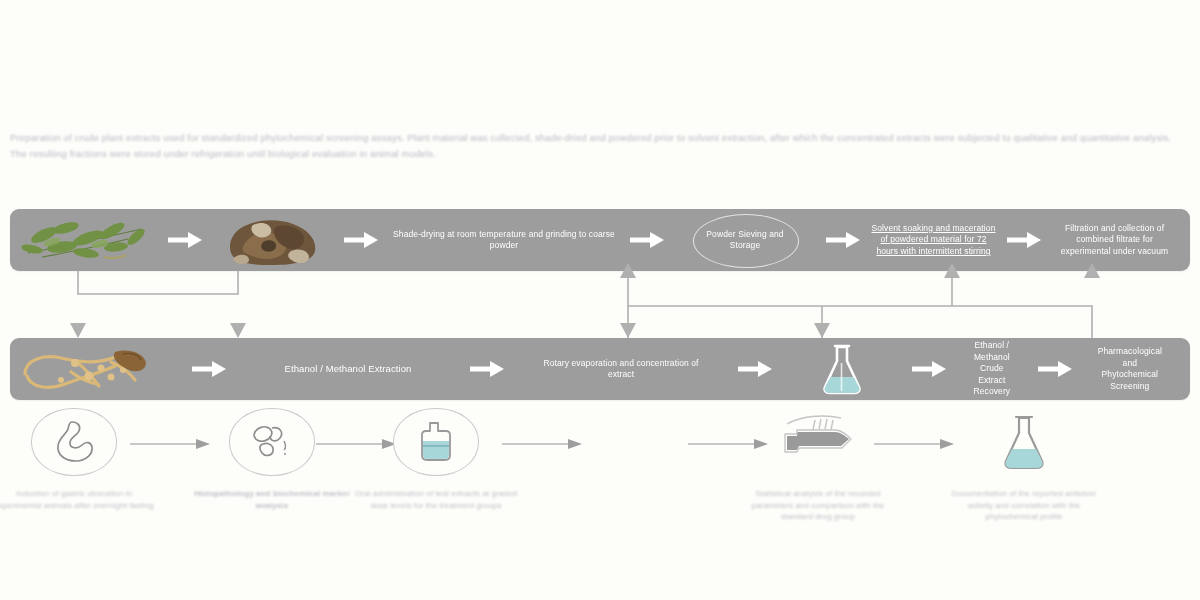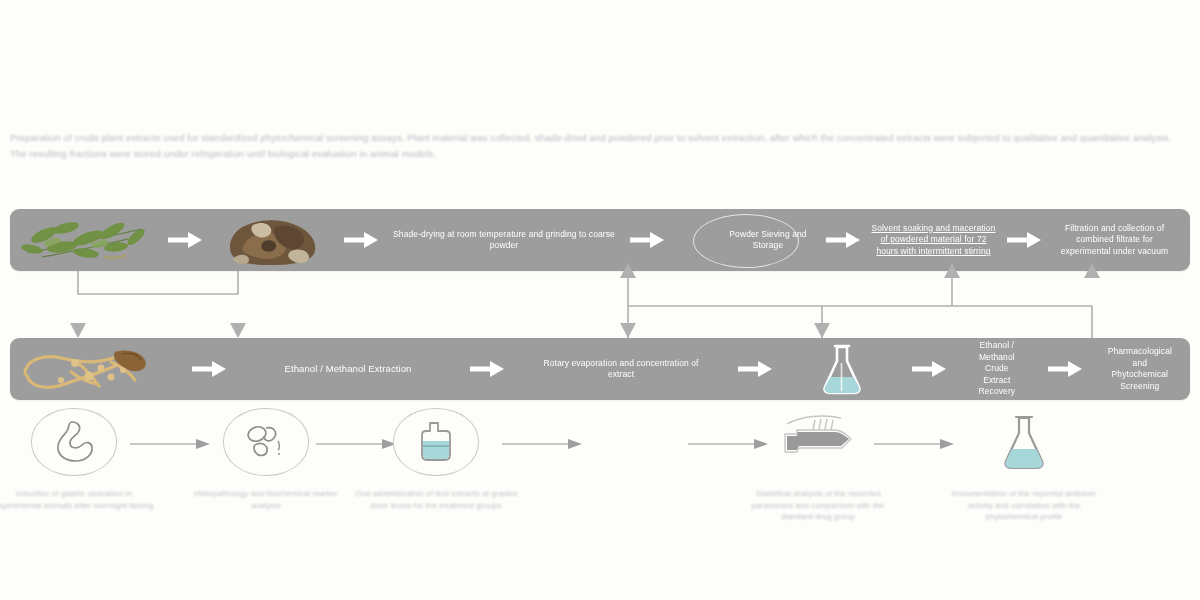--- a/index.html
+++ b/index.html
@@ -43,21 +43,21 @@
     font-size:8.5px;line-height:11.5px;color:#ffffff;
     text-align:center;filter:blur(0.75px);
     letter-spacing:.1px;padding:0 4px;
   }
   .band-text.sharp{filter:blur(0.35px);font-size:9.5px;}
 
   
   .thumb{position:relative;height:54px;display:flex;align-items:center;justify-content:center;}
 
   
-  .circled{position:relative;display:flex;align-items:center;justify-content:flex-end;height:100%;}
+  .circled{position:relative;display:flex;align-items:center;justify-content:center;height:100%;}
   .circled .ring{
     position:absolute;left:50%;top:50%;
     width:104px;height:52px;margin-left:-52px;margin-top:-26px;
     border:1.4px solid rgba(255,255,255,.72);
     border-radius:50%;
     pointer-events:none;
   }
 
   
   .connectors{position:absolute;left:0;top:262px;width:1200px;height:84px;}
@@ -270,21 +270,21 @@
     <div class="cell" style="flex:1 1 0;">
       <div class="band-text" style="max-width:180px;">Ethanol / Methanol Crude Extract Recovery</div>
     </div>
 
     <div class="cell arrow-w">
       <svg width="34" height="16" viewBox="0 0 34 16">
           <path d="M0 5.5 H20 V0 L34 8 L20 16 V10.5 H0 Z" fill="#ffffff"></path>
         </svg>
     </div>
 
-    <div class="cell" style="flex:1 1 0;padding-right:14px;">
+    <div class="cell" style="flex:1 1 0;padding-right:24px;">
       <div class="band-text" style="max-width:180px;">Pharmacological and Phytochemical Screening</div>
     </div>
   </div>
 
   <div class="bottom-row">
 
     <svg class="hlink" style="left:130px;width:80px;" width="80" height="12" viewBox="0 0 80 12">
       <path d="M0 6 H66" stroke="#b6b6b6" stroke-width="1.5"></path>
         <polygon points="66,1 80,6 66,11" fill="#9e9e9e"></polygon>
     </svg>
@@ -307,21 +307,21 @@
 
     <div class="node" style="left:-10px;">
       <div class="ico">
         <svg width="52" height="50" viewBox="0 0 52 50">
           <path d="M24 5 C30 5 33 9 31 14 C29 19 22 20 22 26 C22 32 30 32 34 28 C38 24 43 25 44 30 C45 37 38 44 28 44 C16 44 9 37 10 29 C11 20 18 18 20 12 C21 8 21 5 24 5 Z" fill="none" stroke="#8e8e8e" stroke-width="1.7" stroke-linecap="round"></path>
         </svg>
       </div>
       <div class="cap">Induction of gastric ulceration in experimental animals after overnight fasting</div>
     </div>
 
-    <div class="node" style="left:182px;">
+    <div class="node" style="left:188px;font-weight:bold;">
       <div class="ico">
         <svg width="52" height="50" viewBox="0 0 52 50">
           <g fill="none" stroke="#8e8e8e" stroke-width="1.7">
             <ellipse cx="17" cy="17" rx="9" ry="7" transform="rotate(-18 17 17)"></ellipse>
             <path d="M26 11 C34 9 38 16 34 21 C30 26 24 24 24 19"></path>
             <path d="M17 27 C23 25 28 29 27 34 C26 39 19 40 16 36 C13 32 13 28 17 27 Z"></path>
             <path d="M38 24 C40 28 40 31 38 33" stroke-width="1.4"></path>
             <circle cx="39" cy="37" r="1" fill="#8e8e8e" stroke="none"></circle>
           </g>
         </svg>

